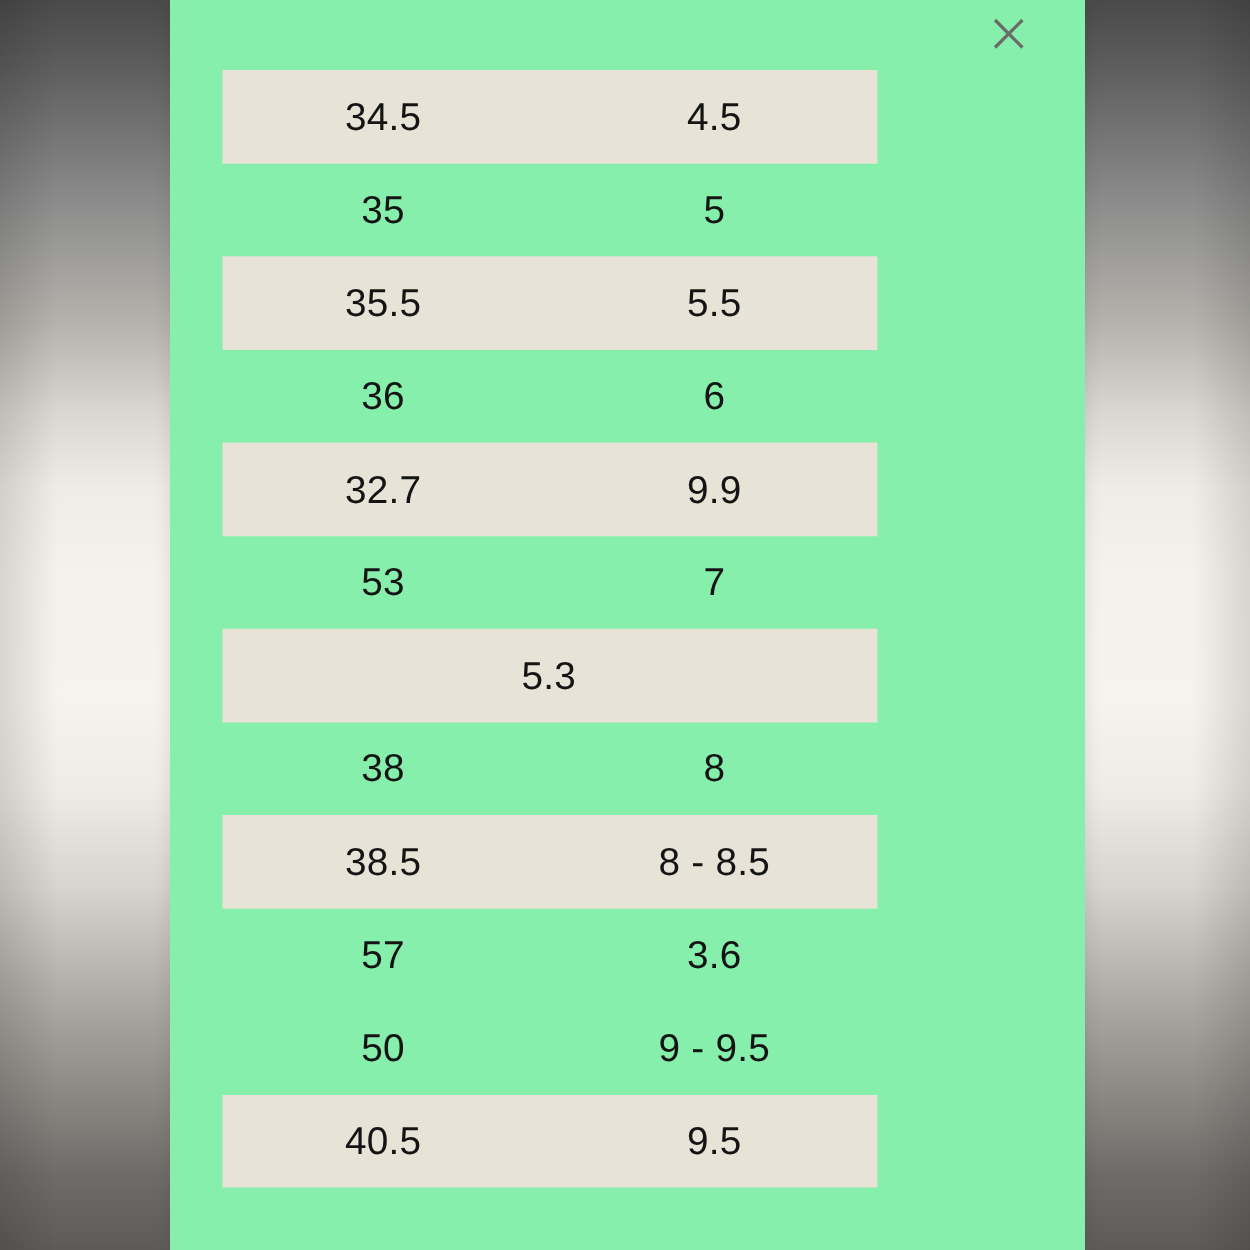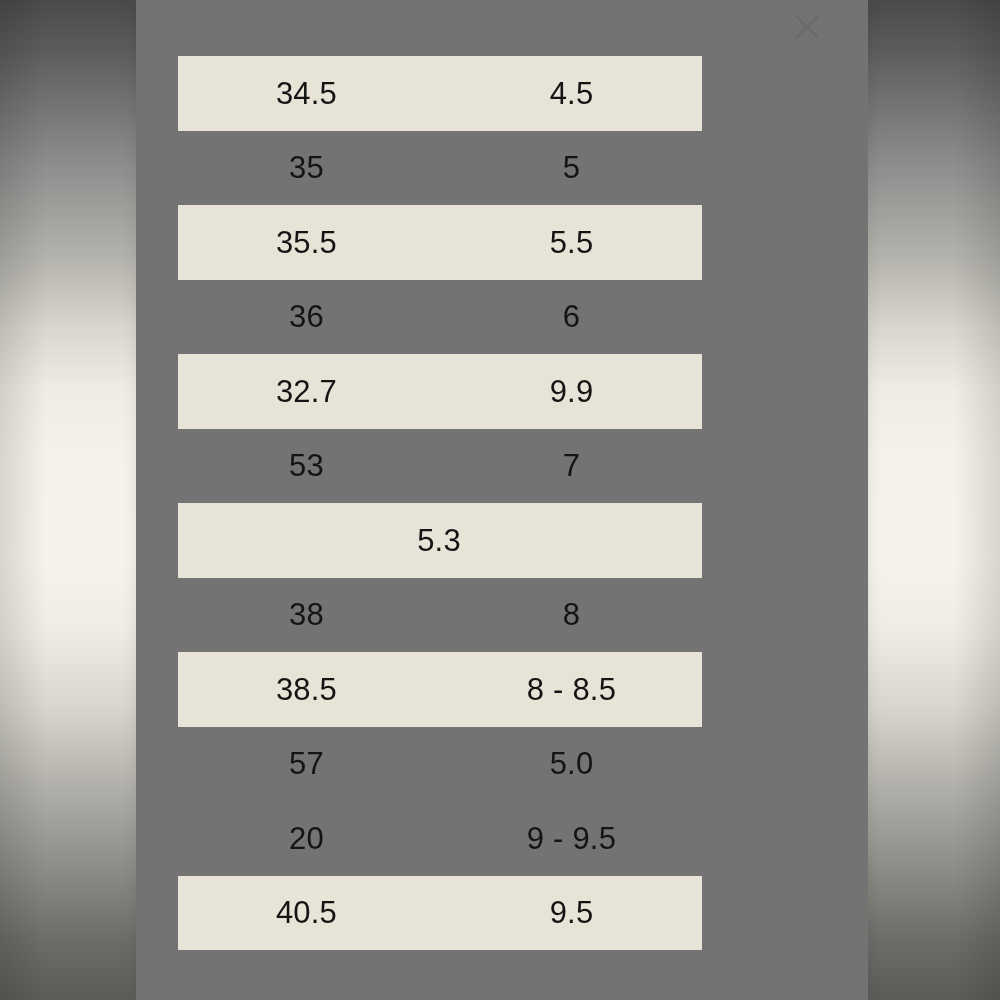--- a/index.html
+++ b/index.html
@@ -57,21 +57,21 @@
   .side-band.left::after  { left: 0;  background: linear-gradient(to right, rgba(0,0,0,0.12), rgba(0,0,0,0)); }
   .side-band.right::after { right: 0; background: linear-gradient(to left,  rgba(0,0,0,0.12), rgba(0,0,0,0)); }
 
   
   #sheet {
     position: absolute;
     top: 0;
     left: 136px;
     width: 732px;
     height: 1000px;
-    background: #737373;
+    background: #86efac;
     box-shadow: 0 0 14px rgba(0,0,0,0.10);
     overflow: hidden;
   }
 
   
   #close-btn {
     position: absolute;
     top: 6px;
     right: 40px;
     width: 42px;
@@ -165,24 +165,24 @@
         <div class="size-row">
           <div class="size-cell col-eu">38</div>
           <div class="size-cell col-us">8</div>
         </div>
         <div class="size-row striped">
           <div class="size-cell col-eu">38.5</div>
           <div class="size-cell col-us">8 - 8.5</div>
         </div>
         <div class="size-row">
           <div class="size-cell col-eu">57</div>
-          <div class="size-cell col-us">5.0</div>
+          <div class="size-cell col-us">3.6</div>
         </div>
         <div class="size-row">
-          <div class="size-cell col-eu">20</div>
+          <div class="size-cell col-eu">50</div>
           <div class="size-cell col-us">9 - 9.5</div>
         </div>
         <div class="size-row striped">
           <div class="size-cell col-eu">40.5</div>
           <div class="size-cell col-us">9.5</div>
         </div>
       </div>
 
   </div>
 </div>

